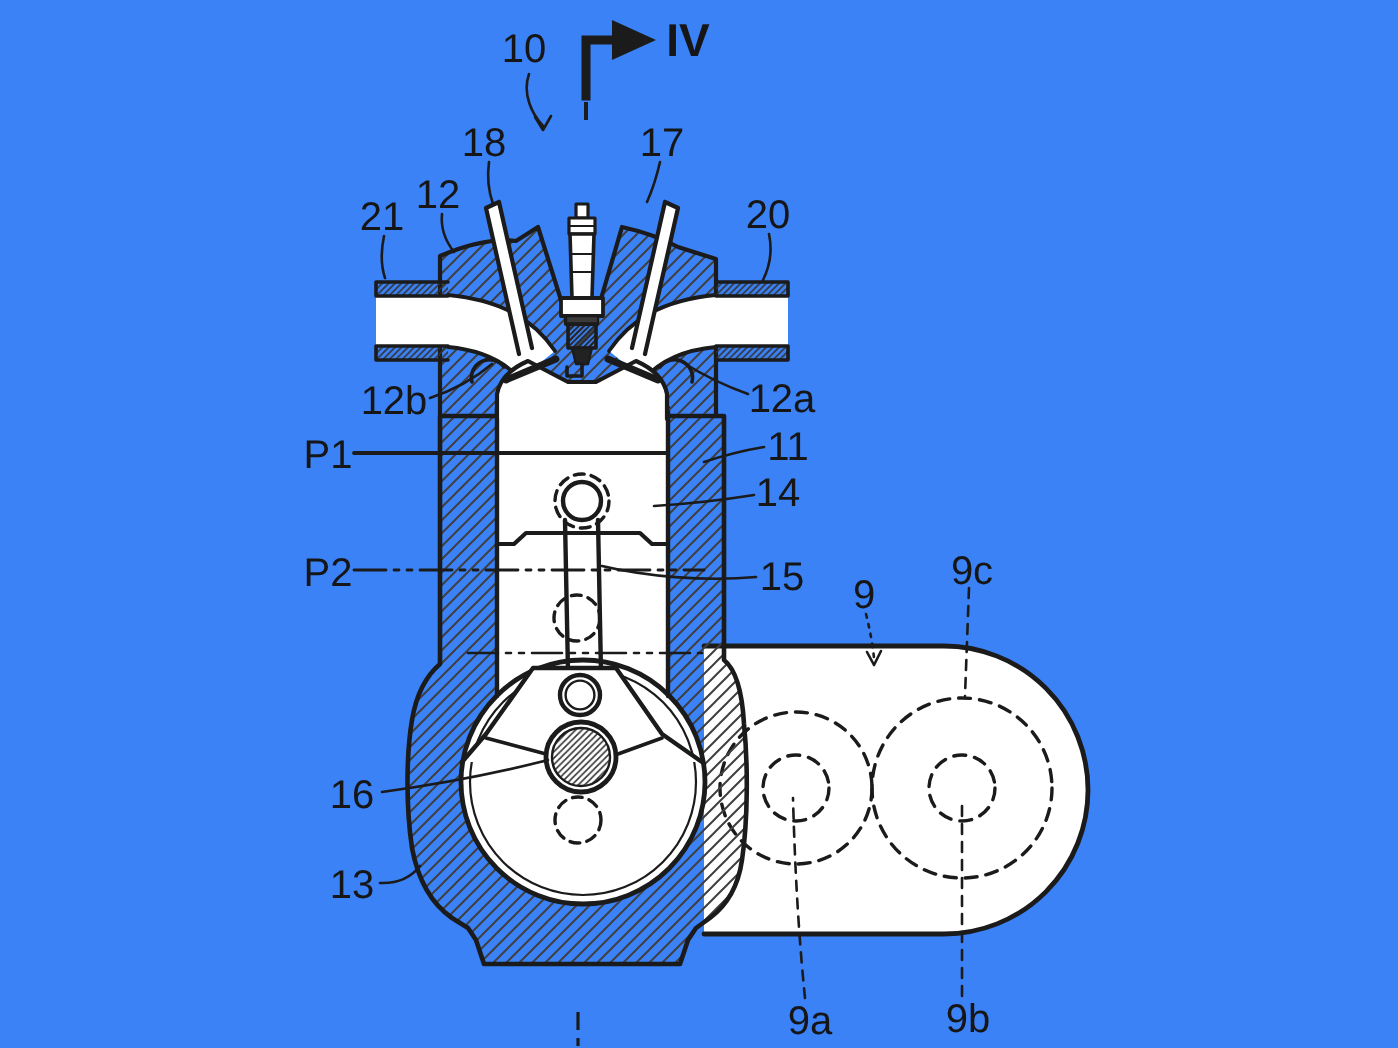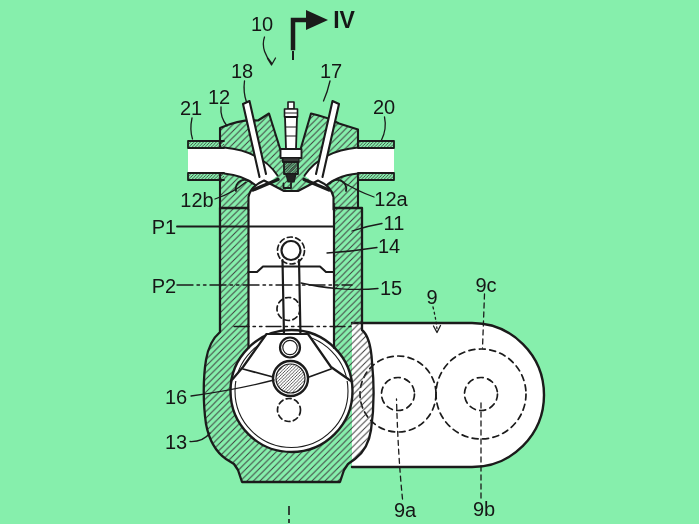--- a/index.html
+++ b/index.html
@@ -1,16 +1,16 @@
 <!DOCTYPE html>
 <html><head>
 <meta charset="utf-8">
 <style>
   html,body{margin:0;padding:0;background:#ffffff;}
-  .stage{width:699px;height:524px;position:relative;background:#86efac;overflow:hidden;text-decoration:underline;}
+  .stage{width:699px;height:524px;position:relative;background:#3b82f6;overflow:hidden;text-decoration:underline;}
   svg{display:block;}
   text{font-family:"Liberation Sans","DejaVu Sans",sans-serif;fill:#161616;}
   .ref{font-size:20px;}
   .sect{font-size:23px;font-weight:bold;}
 </style>
 </head>
 <body>
 
 <div class="stage">
 <svg width="699" height="524" viewBox="0 0 699 524">

